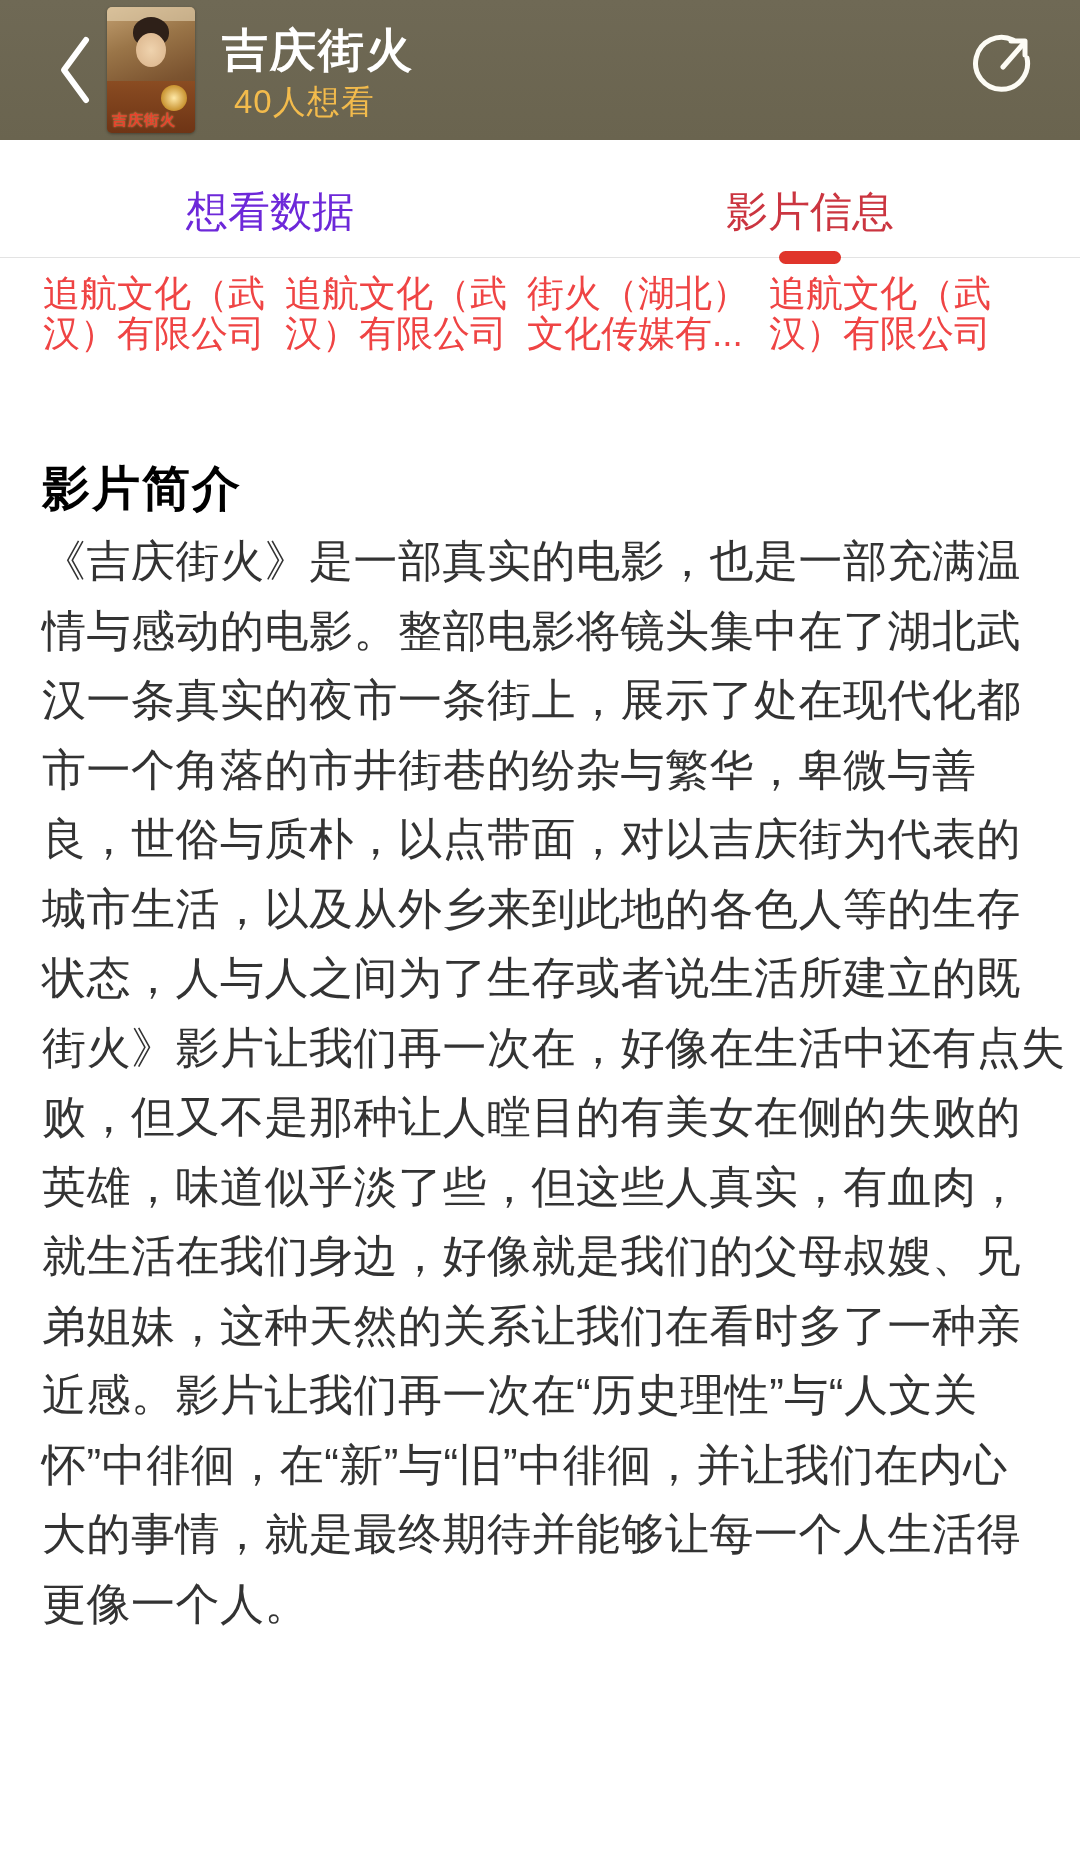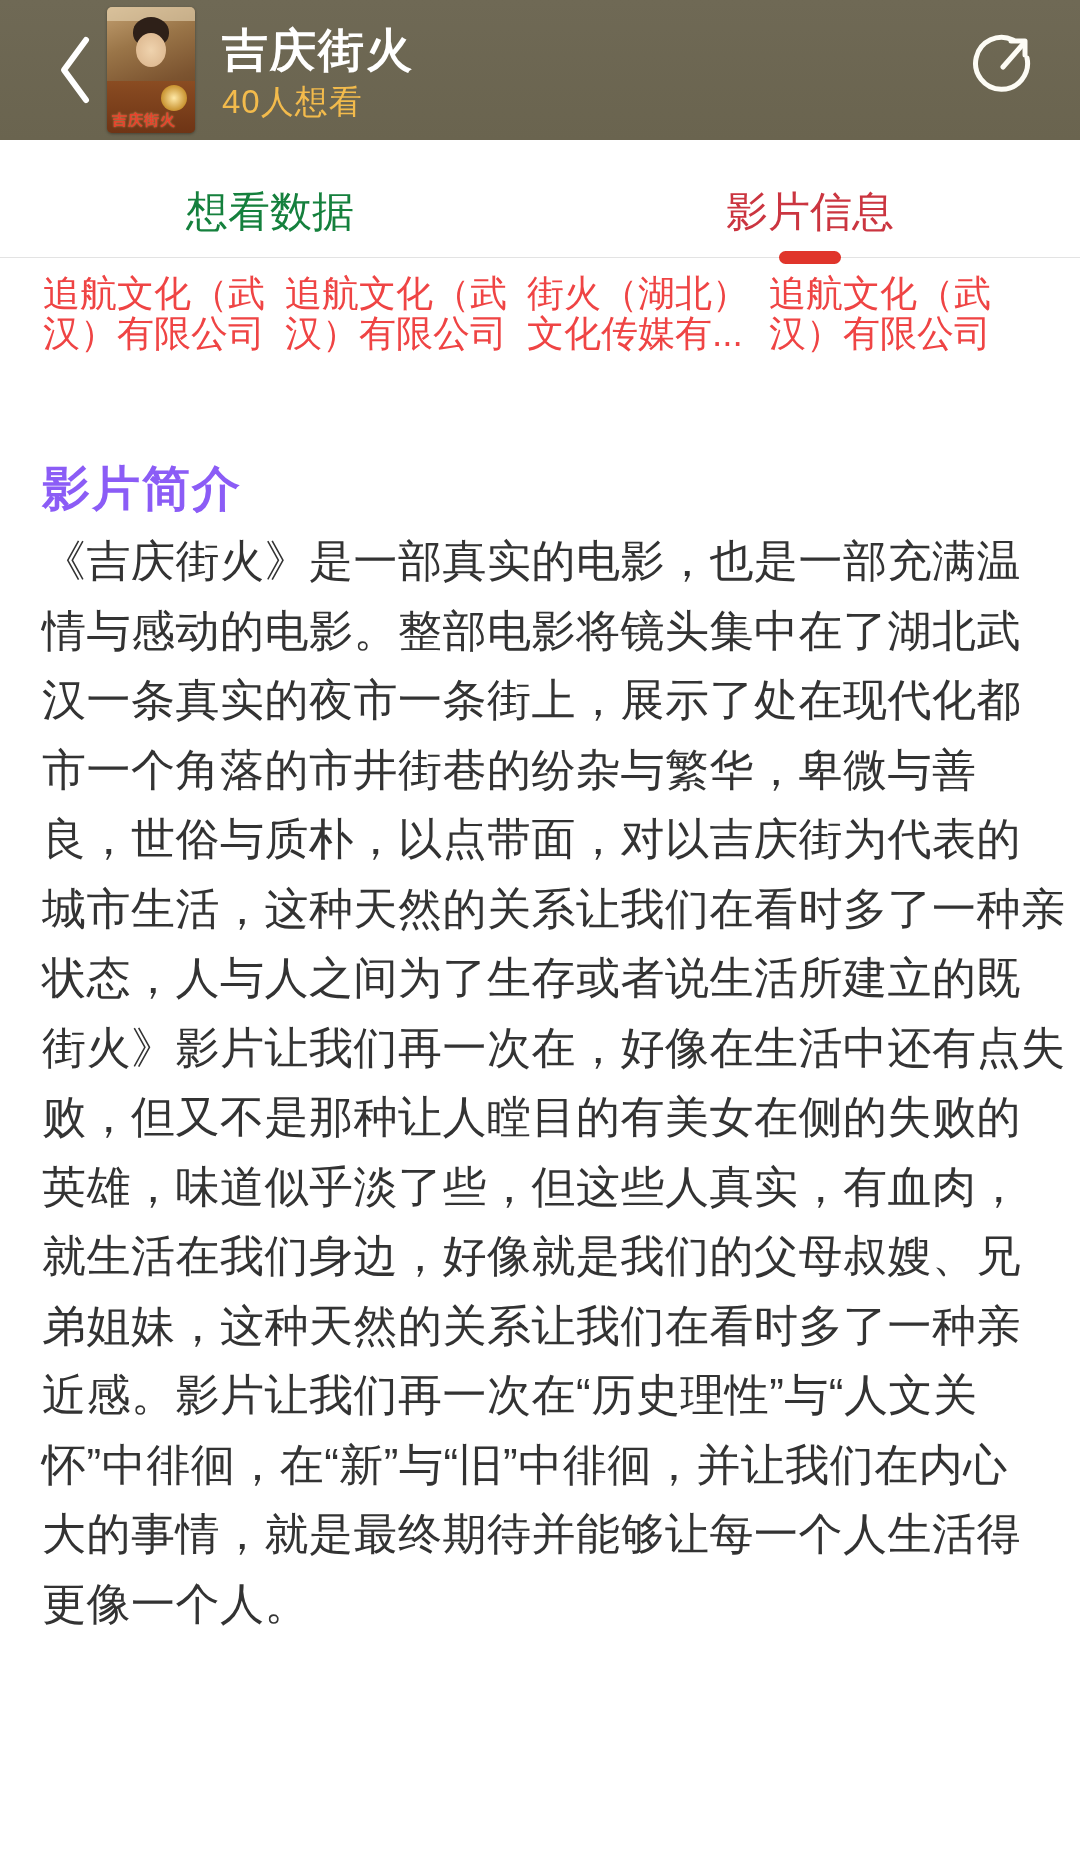--- a/index.html
+++ b/index.html
@@ -25,40 +25,40 @@
     background:#2e2018;}
   .poster .face{position:absolute;left:29px;top:26px;width:30px;height:34px;border-radius:50%;
     background:radial-gradient(#efd3ae,#d9b289);}
   .poster .robe{position:absolute;left:0;bottom:0;width:100%;height:52px;
     background:linear-gradient(#8a4c22,#6e3415);}
   .poster .orn{position:absolute;right:8px;bottom:22px;width:26px;height:26px;border-radius:50%;
     background:radial-gradient(#ffe9a8,#c8922f 70%,#8a5c14);}
   .poster .cap{position:absolute;left:5px;bottom:3px;font-size:15px;font-weight:700;color:#e8422c;
     text-shadow:0 0 2px rgba(255,230,160,.6);letter-spacing:1px;white-space:nowrap;}
   .h-title{position:absolute;left:222px;top:20px;font-size:46px;font-weight:600;color:#fff;letter-spacing:2px;}
-  .h-count{position:absolute;left:222px;top:80px;font-size:33px;color:var(--accent-gold);letter-spacing:1px;}
+  .h-count{position:absolute;left:234px;top:80px;font-size:33px;color:var(--accent-gold);letter-spacing:1px;}
   .share-btn{position:absolute;right:44px;top:26px;width:70px;height:70px;
     display:flex;align-items:center;justify-content:center;cursor:pointer;}
 
   
   .tabbar{position:relative;height:118px;background:#fff;border-bottom:1px solid #e3e3e3;display:flex;}
   .tab{position:relative;flex:1;display:flex;align-items:center;justify-content:center;
-    font-size:42px;font-weight:500;color:#15803d;padding-top:26px;cursor:pointer;}
+    font-size:42px;font-weight:500;color:#6d28d9;padding-top:26px;cursor:pointer;}
   .tab.active{color:var(--tab-active);}
   .tab .indicator{display:none;}
   .tab.active .indicator{display:block;position:absolute;left:50%;bottom:-7px;transform:translateX(-50%);
     width:62px;height:13px;border-radius:7px;background:var(--tab-indicator);}
 
   
   .companies{display:flex;margin:16px 0 0 43px;height:80px;overflow:hidden;}
   .company{width:222px;margin-right:20px;flex:none;font-size:37px;line-height:40px;color:#ef4444;cursor:pointer;}
   .company div{white-space:nowrap;}
 
   
-  .syn-heading{margin:106px 0 0 42px;font-size:48px;line-height:58px;font-weight:600;color:#8b5cf6;letter-spacing:2px;}
+  .syn-heading{margin:106px 0 0 42px;font-size:48px;line-height:58px;font-weight:600;color:#000000;letter-spacing:2px;}
   .syn-body{margin:8px 0 0 42px;width:1000px;font-size:44px;line-height:69.5px;color:#333;}
   .syn-body div{white-space:nowrap;letter-spacing:0.5px;}
 </style>
 </head>
 <body>
 
 <div class="screen">
 
   <div class="header">
     <div class="back-btn">
@@ -130,21 +130,21 @@
       <div>《吉庆街火》是一部真实的电影，也是一部充满温</div>
 
       <div>情与感动的电影。整部电影将镜头集中在了湖北武</div>
 
       <div>汉一条真实的夜市一条街上，展示了处在现代化都</div>
 
       <div>市一个角落的市井街巷的纷杂与繁华，卑微与善</div>
 
       <div>良，世俗与质朴，以点带面，对以吉庆街为代表的</div>
 
-      <div>城市生活，这种天然的关系让我们在看时多了一种亲</div>
+      <div>城市生活，以及从外乡来到此地的各色人等的生存</div>
 
       <div>状态，人与人之间为了生存或者说生活所建立的既</div>
 
 
       <div>街火》影片让我们再一次在，好像在生活中还有点失</div>
 
       <div>败，但又不是那种让人瞠目的有美女在侧的失败的</div>
 
       <div>英雄，味道似乎淡了些，但这些人真实，有血肉，</div>
 

